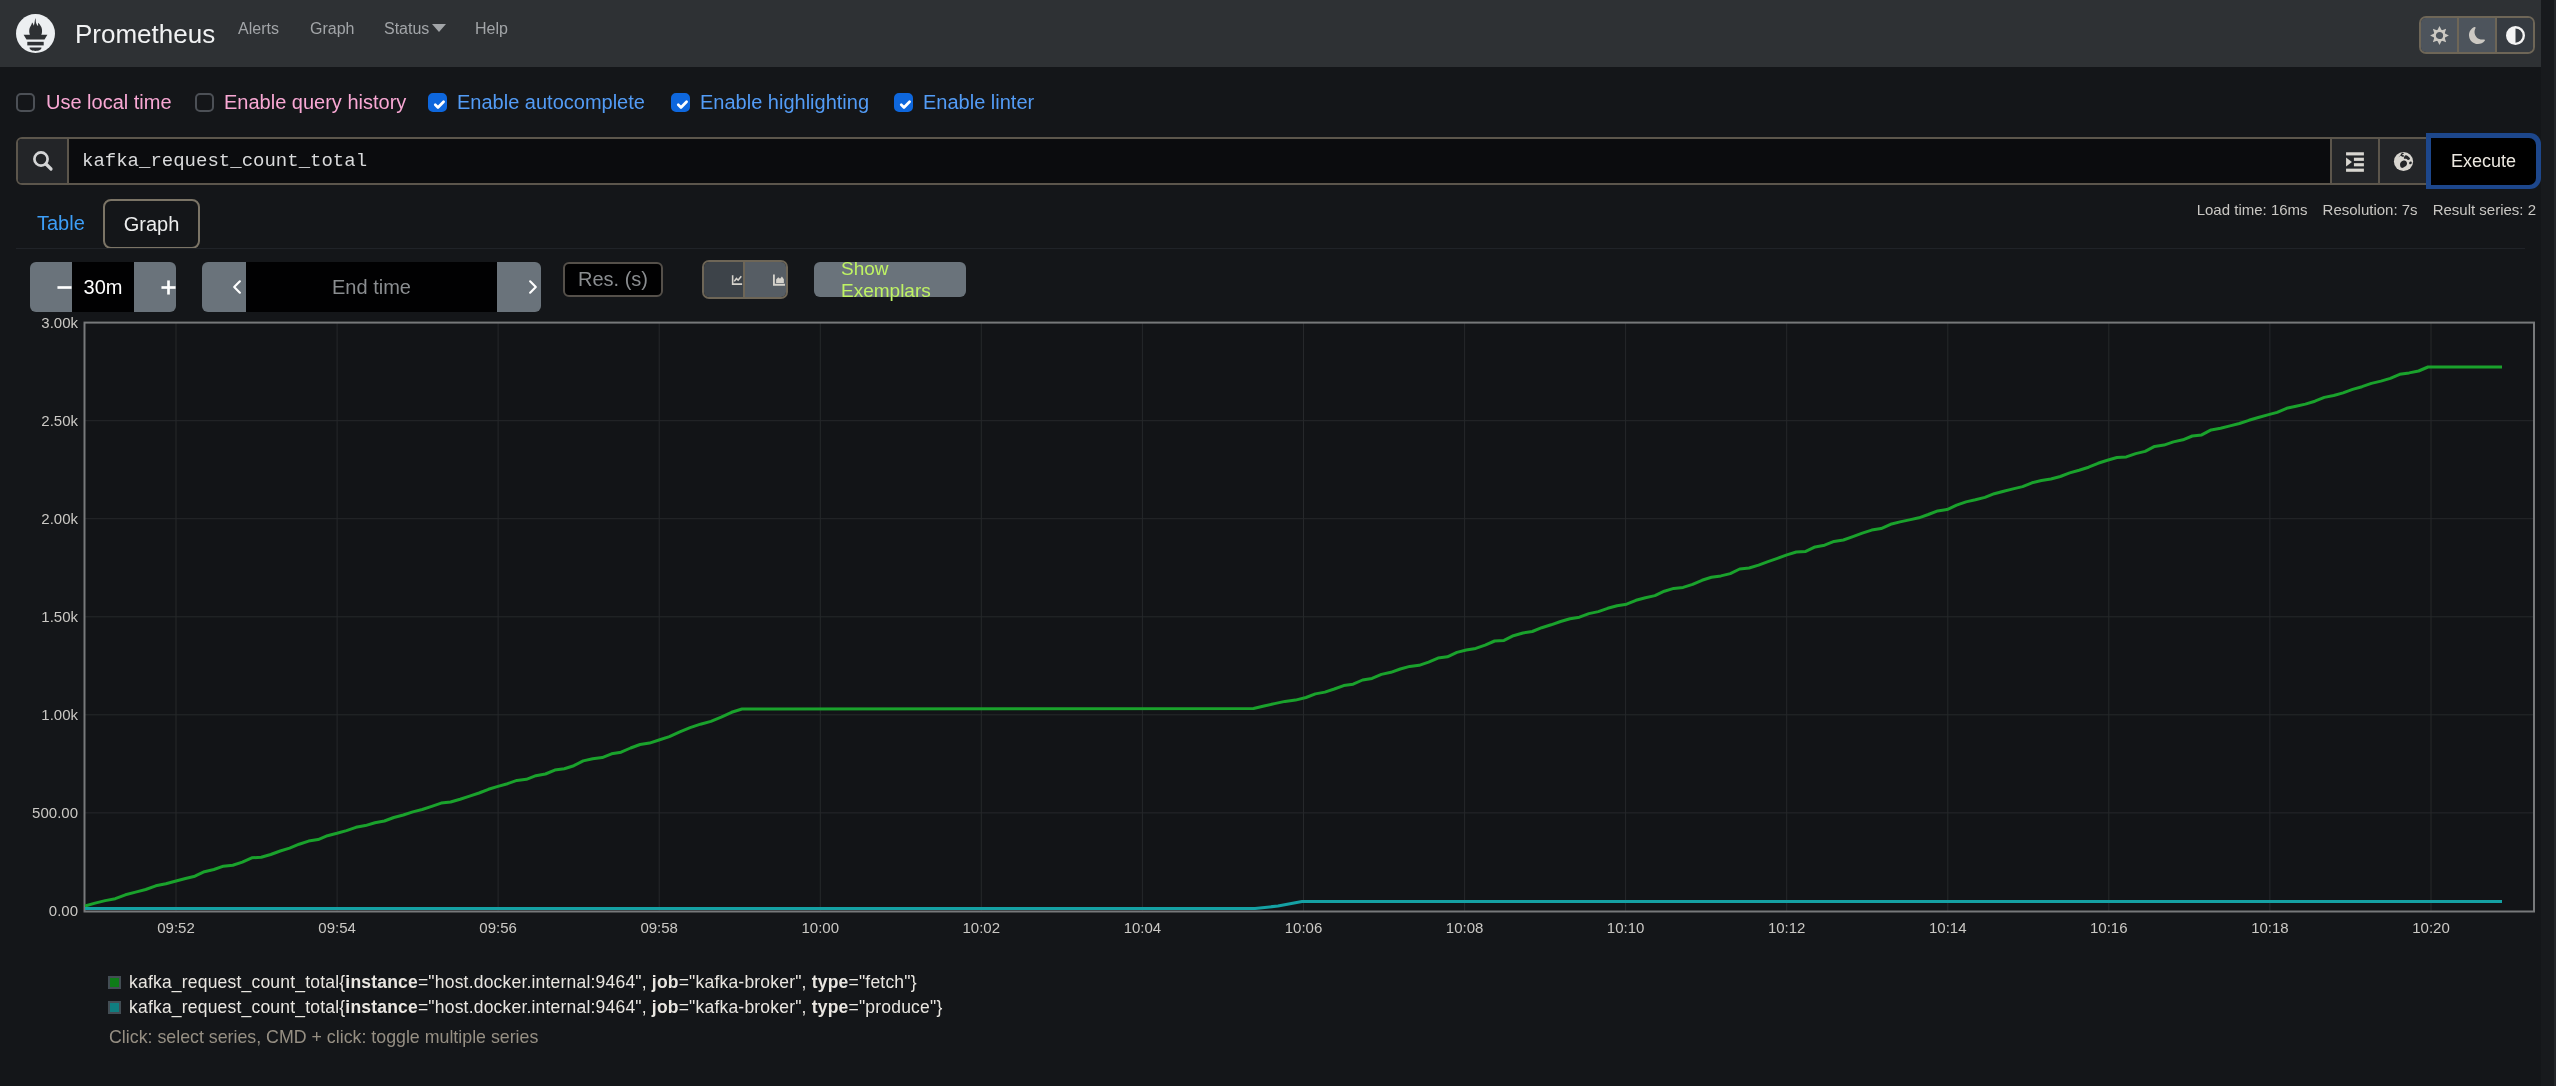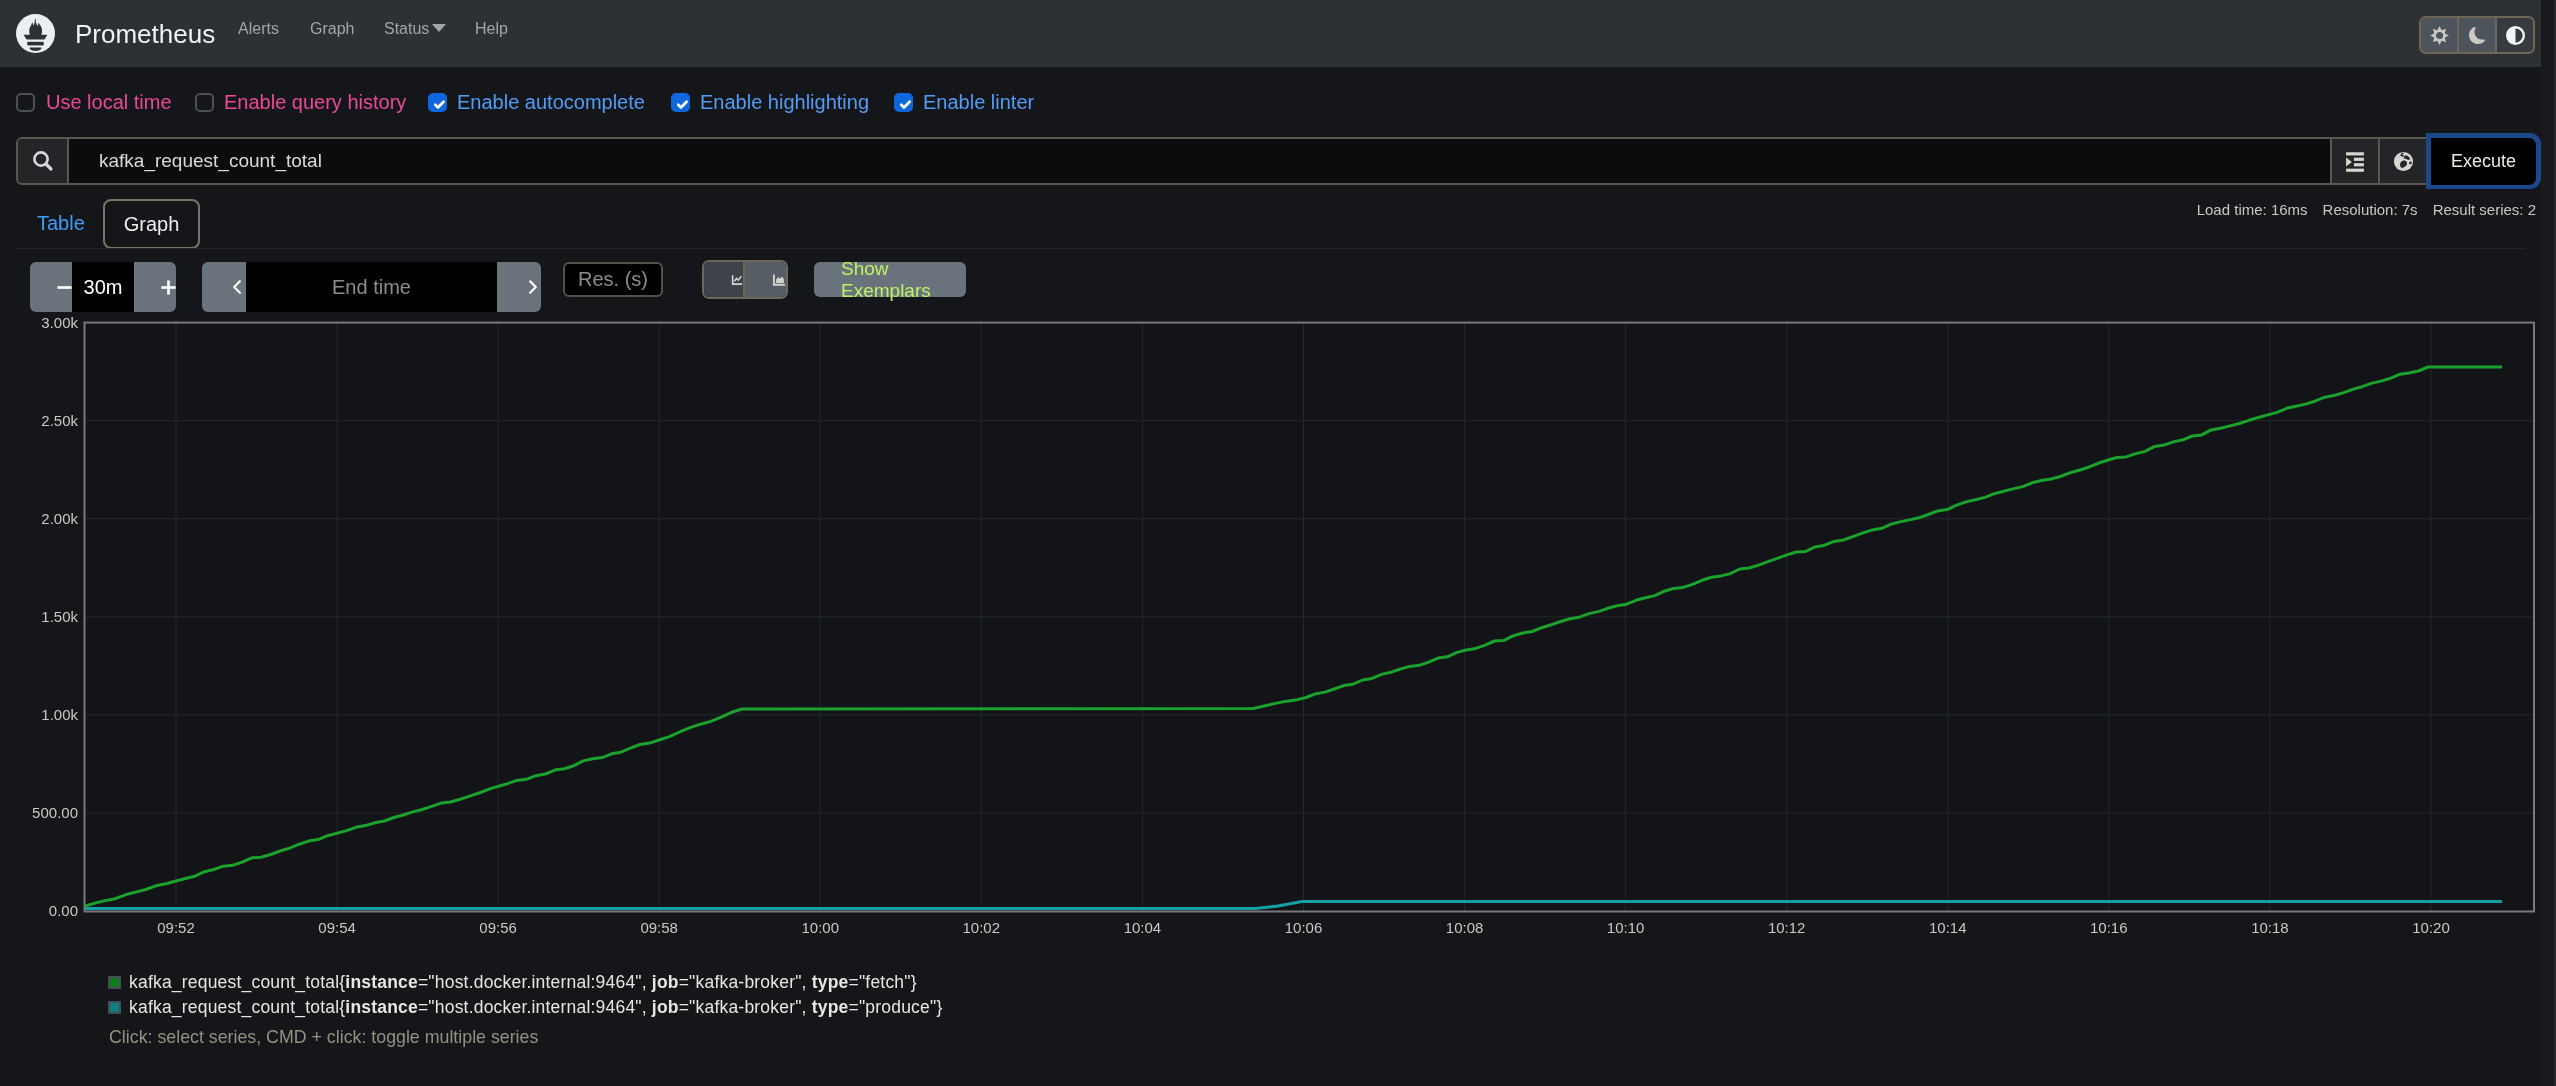--- a/index.html
+++ b/index.html
@@ -15,27 +15,27 @@
 
   .themegrp { position:absolute; left:2419px; top:16px; width:116px; height:38px; border:2px solid #6e6657; border-radius:7px; display:flex; overflow:hidden; }
   .themebtn { flex:1 1 0; display:flex; align-items:center; justify-content:center; background:#4d545c; border-right:2px solid #6e6657; }
   .themebtn:last-child { border-right:none; background:#363b41; }
 
   
   .checkrow { position:absolute; left:16px; top:93px; height:20px; }
   .chk { position:absolute; top:0; width:19px; height:19px; border-radius:5px; border:2px solid #4c5056; background:transparent; }
   .chk.on { background:#0e67dd; border-color:#0e67dd; }
   .chk.on svg { position:absolute; left:1px; top:1px; }
-  .chklabel { position:absolute; top:-2px; font-size:20px; color:#ec4899; white-space:nowrap; }
+  .chklabel { position:absolute; top:-2px; font-size:20px; color:#f9a8d4; white-space:nowrap; }
   .chklabel.blue { color:#539cf6; }
 
   
   .querybar { position:absolute; left:16px; top:137px; width:2412px; height:48px; border:2px solid #5c564c; border-radius:6px 0 0 6px; background:#0b0c0e; display:flex; }
   .qicon { width:51px; background:#232528; border-right:2px solid #5c564c; display:flex; align-items:center; justify-content:center; border-radius:4px 0 0 4px; }
-  .qtext { flex:1; font-family:Liberation Sans, sans-serif; font-size:19px; color:#d9dadb; line-height:44px; padding-left:30px; letter-spacing:0px; }
+  .qtext { flex:1; font-family:Liberation Mono, monospace; font-size:19px; color:#d9dadb; line-height:44px; padding-left:13px; letter-spacing:0px; }
   .qbtn { width:48px; background:#232528; border-left:2px solid #5c564c; display:flex; align-items:center; justify-content:center; }
   .execwrap { position:absolute; left:2426px; top:133px; width:115px; height:56px; border-radius:0 11px 11px 0; background:#1d478c; }
   .execbtn { position:absolute; left:2431px; top:138px; width:105px; height:47px; background:#000000; border-radius:0 7px 7px 0; color:#ece8e0; font-size:18px; text-align:center; line-height:47px; }
 
   
   .tablelink { position:absolute; left:37px; top:212px; font-size:20px; color:#3d9ef7; }
   .graphtab { position:absolute; left:103px; top:199px; width:97px; height:50px; border:2px solid #7b7466; border-radius:8px; color:#eceded; font-size:20px; text-align:center; line-height:47px; }
   .stats { position:absolute; top:201px; right:20px; font-size:15px; color:#c9c7c3; }
   .stats span { margin-left:15px; }
 

